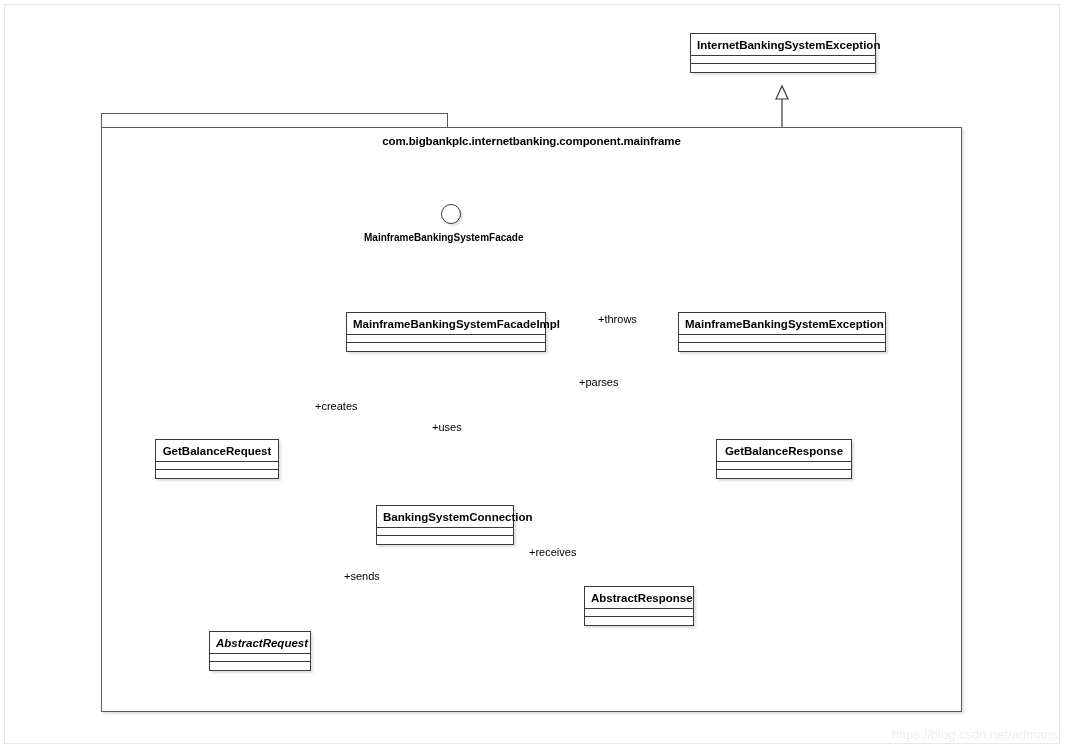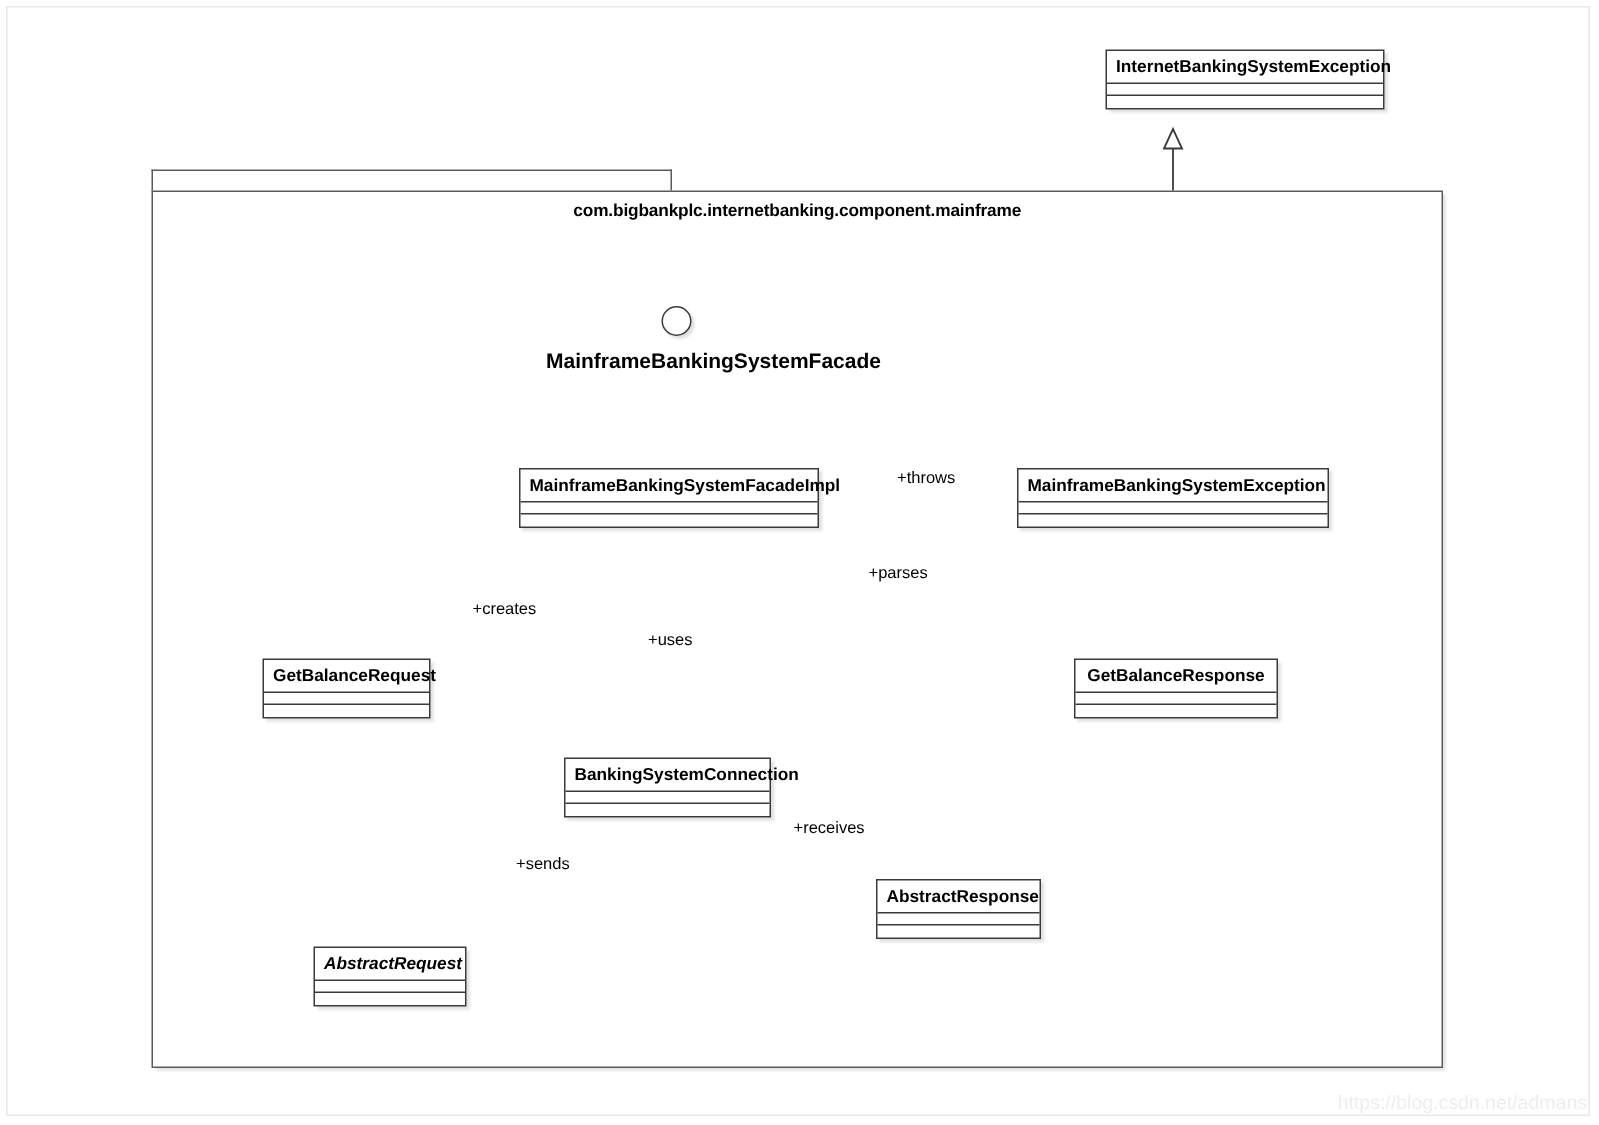--- a/index.html
+++ b/index.html
@@ -102,21 +102,21 @@
     width: 20px;
     height: 20px;
     border: 1.5px solid #3a3a3a;
     border-radius: 50%;
     background: #ffffff;
     box-sizing: border-box;
     box-shadow: 2px 2px 2px rgba(0,0,0,0.13);
   }
   .lollipop-label {
     position: absolute;
-    font-size: 14px;
+    font-size: 10px;
     font-weight: bold;
     color: #000000;
     white-space: nowrap;
   }
 
   
   .edge-label {
     position: absolute;
     font-size: 11px;
     color: #000000;
@@ -199,42 +199,42 @@
 
     <g>
       <line x1="737" y1="481" x2="666" y2="585" stroke="#3a3a3a" stroke-width="1.2" marker-end="url(#hollow-triangle)"></line>
     </g>
   </svg>
 
   <div class="package-tab"></div>
   <div class="package-body"></div>
   <div class="package-label">com.bigbankplc.internetbanking.component.mainframe</div>
 
-  <div class="cls" style="left:690px; top:33px; width:186px;margin-left:47px;">
+  <div class="cls" style="left:690px; top:33px; width:186px;">
     <div class="name">InternetBankingSystemException</div>
     <div class="attrs"></div>
     <div class="ops"></div>
   </div>
 
   <div class="lollipop-circle" style="left:441px; top:204px;"></div>
   <div class="lollipop-label" style="left:364px; top:232px;">MainframeBankingSystemFacade</div>
 
   <div class="cls" style="left:346px; top:312px; width:200px;">
     <div class="name">MainframeBankingSystemFacadeImpl</div>
     <div class="attrs"></div>
     <div class="ops"></div>
   </div>
 
   <div class="cls" style="left:678px; top:312px; width:208px;">
     <div class="name">MainframeBankingSystemException</div>
     <div class="attrs"></div>
     <div class="ops"></div>
   </div>
 
-  <div class="cls" style="left:155px; top:439px; width:112px;margin-left:20px;">
+  <div class="cls" style="left:155px; top:439px; width:124px;">
     <div class="name">GetBalanceRequest</div>
     <div class="attrs"></div>
     <div class="ops"></div>
   </div>
 
   <div class="cls" style="left:716px; top:439px; width:136px;">
     <div class="name">GetBalanceResponse</div>
     <div class="attrs"></div>
     <div class="ops"></div>
   </div>

